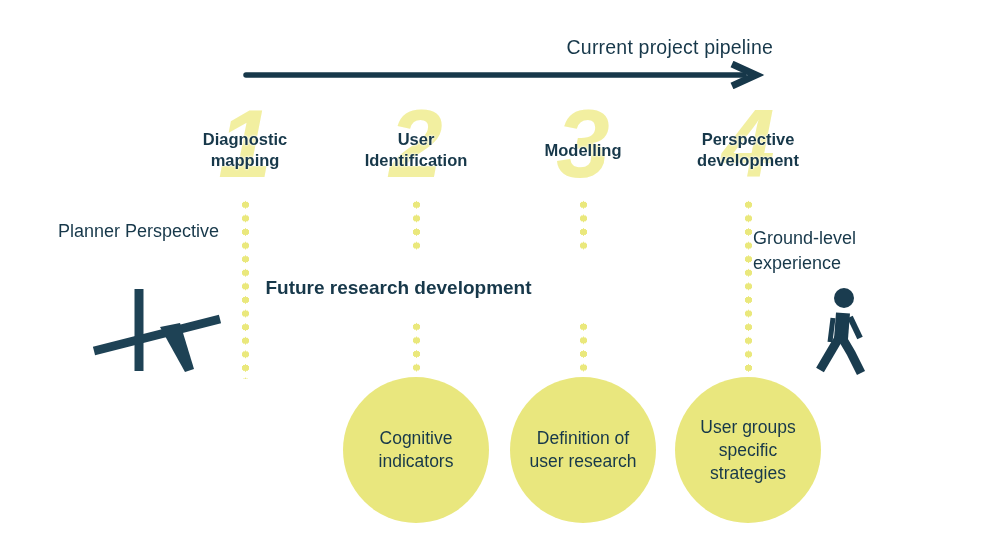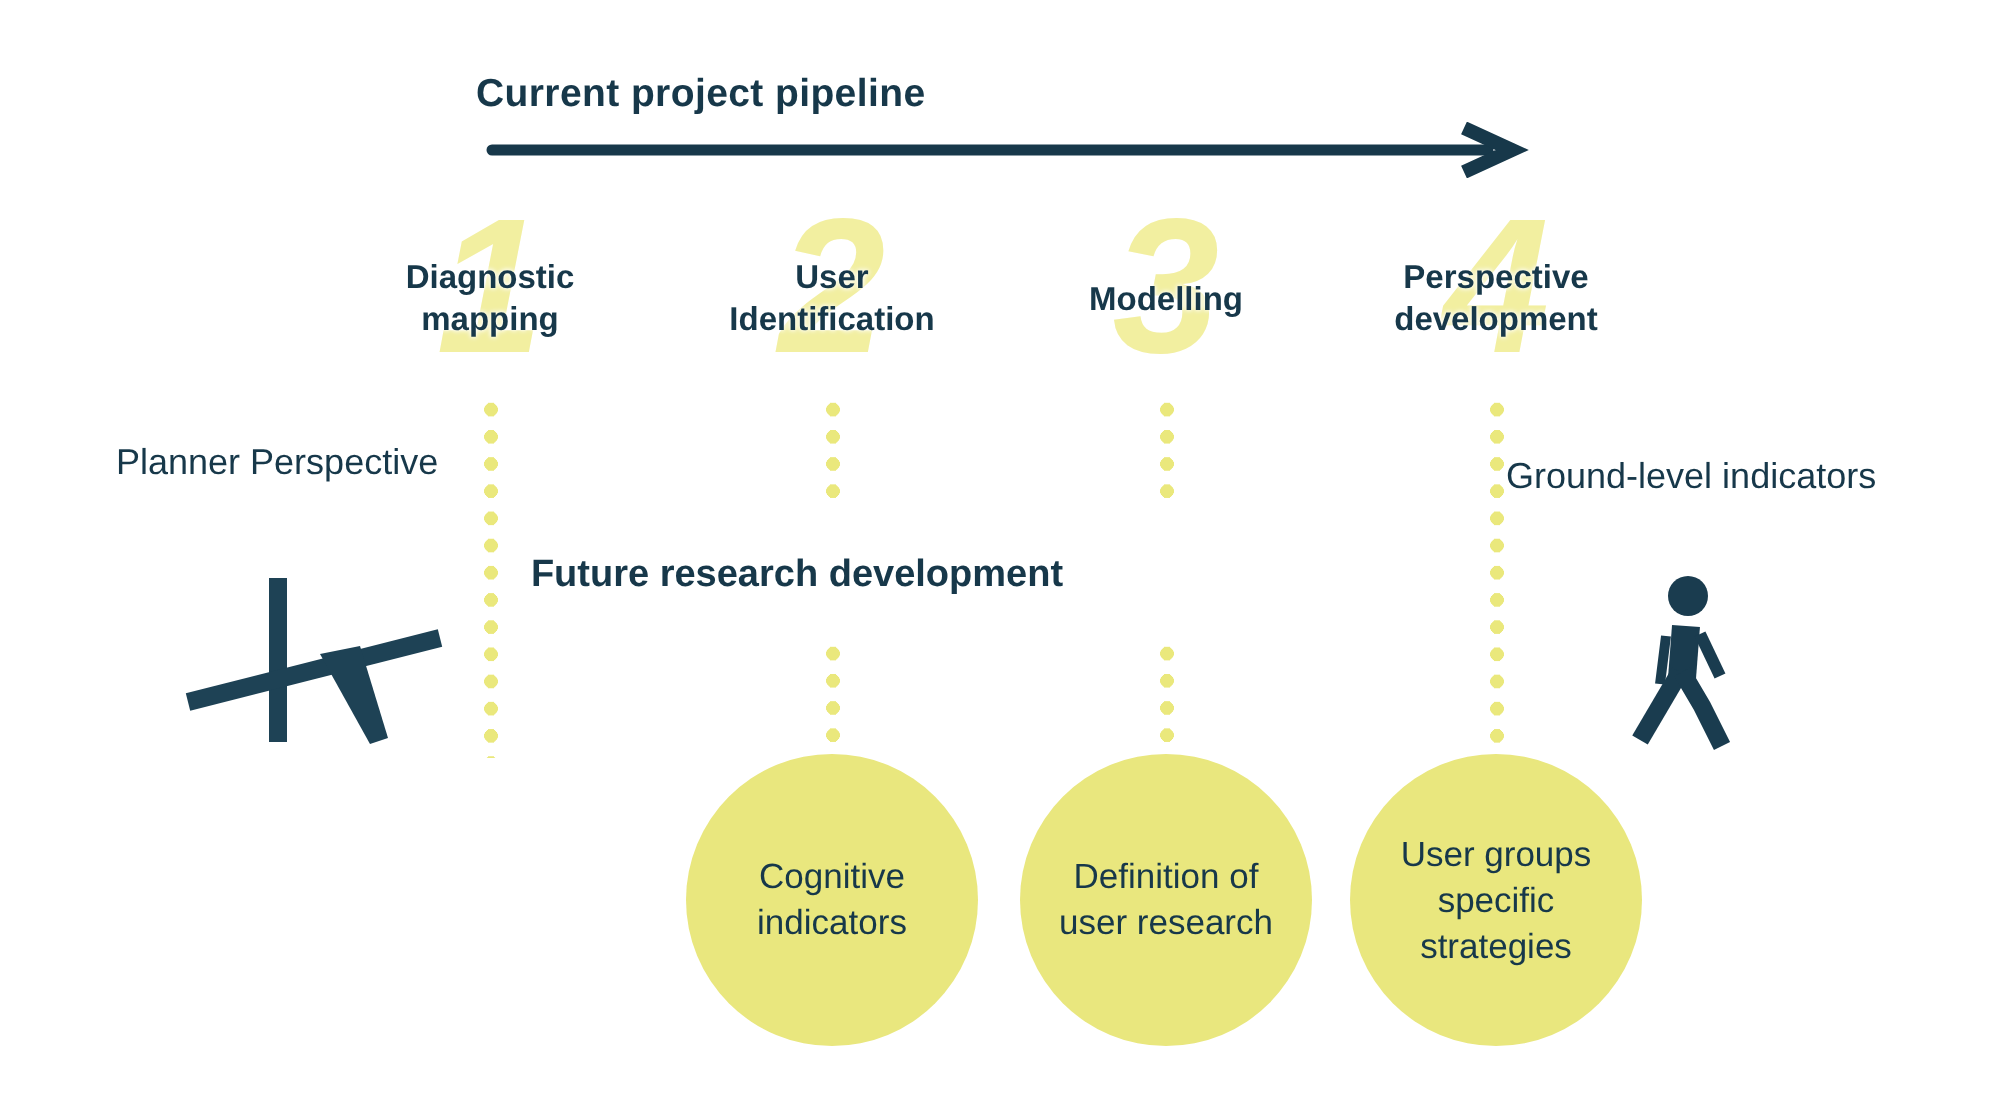--- a/index.html
+++ b/index.html
@@ -2,22 +2,22 @@
 <html><head>
 <meta charset="utf-8">
 <style>
   html,body{margin:0;padding:0;background:#fff;}
   #stage{
     position:relative;width:1000px;height:560px;background:#ffffff;overflow:hidden;
     font-family:"Liberation Sans",sans-serif;color:#17384a;
   }
   
   .header{position:absolute;left:238px;top:0;width:535px;}
-  .title{position:absolute;top:36px;left:0;width:535px;text-align:left;
-    font-size:19.5px;font-weight:bold;letter-spacing:.2px;}
+  .title{position:absolute;top:36px;left:0;width:535px;text-align:right;
+    font-size:19.5px;font-weight:normal;letter-spacing:.2px;}
   .arrow{position:absolute;top:61px;left:0;}
   
   .col{position:absolute;top:0;width:180px;height:560px;}
   .col-0{left:155px;}  .col-1{left:326px;}  .col-2{left:493px;}  .col-3{left:658px;}
   .big-num{
     position:absolute;top:96px;left:0;width:180px;text-align:center;
     font-size:96px;line-height:96px;font-weight:bold;font-style:italic;
     color:#f2efa0;z-index:1;user-select:none;
   }
   .stage-label{
@@ -107,21 +107,21 @@
 
   <div class="side-label left">Planner Perspective</div>
   <div class="icon-box planner-icon-box">
     <svg width="130" height="86" viewBox="0 0 130 86">
       <line x1="47" y1="2" x2="47" y2="84" stroke="#1e4255" stroke-width="9"></line>
       <line x1="2" y1="64" x2="128" y2="32" stroke="#1e4255" stroke-width="9"></line>
       <path d="M68 40 L88 36 L102 82 L93 85 Z" fill="#1e4255"></path>
     </svg>
   </div>
 
-  <div class="side-label right">Ground-level indicators</div>
+  <div class="side-label right">Ground-level experience</div>
   <div class="icon-box walker-icon-box">
     <svg width="62" height="90" viewBox="0 0 62 90">
       <circle cx="32" cy="11" r="10" fill="#1a3c4f"></circle>
       <line x1="31" y1="26" x2="29" y2="52" stroke="#1a3c4f" stroke-width="14"></line>
       <line x1="21" y1="31" x2="18" y2="55" stroke="#1a3c4f" stroke-width="5"></line>
       <line x1="38" y1="30" x2="48" y2="51" stroke="#1a3c4f" stroke-width="6"></line>
       <line x1="28" y1="49" x2="8" y2="83" stroke="#1a3c4f" stroke-width="9"></line>
       <path d="M29 49 L39 66 L49 86" fill="none" stroke="#1a3c4f" stroke-width="9" stroke-linejoin="round"></path>
     </svg>
   </div>

